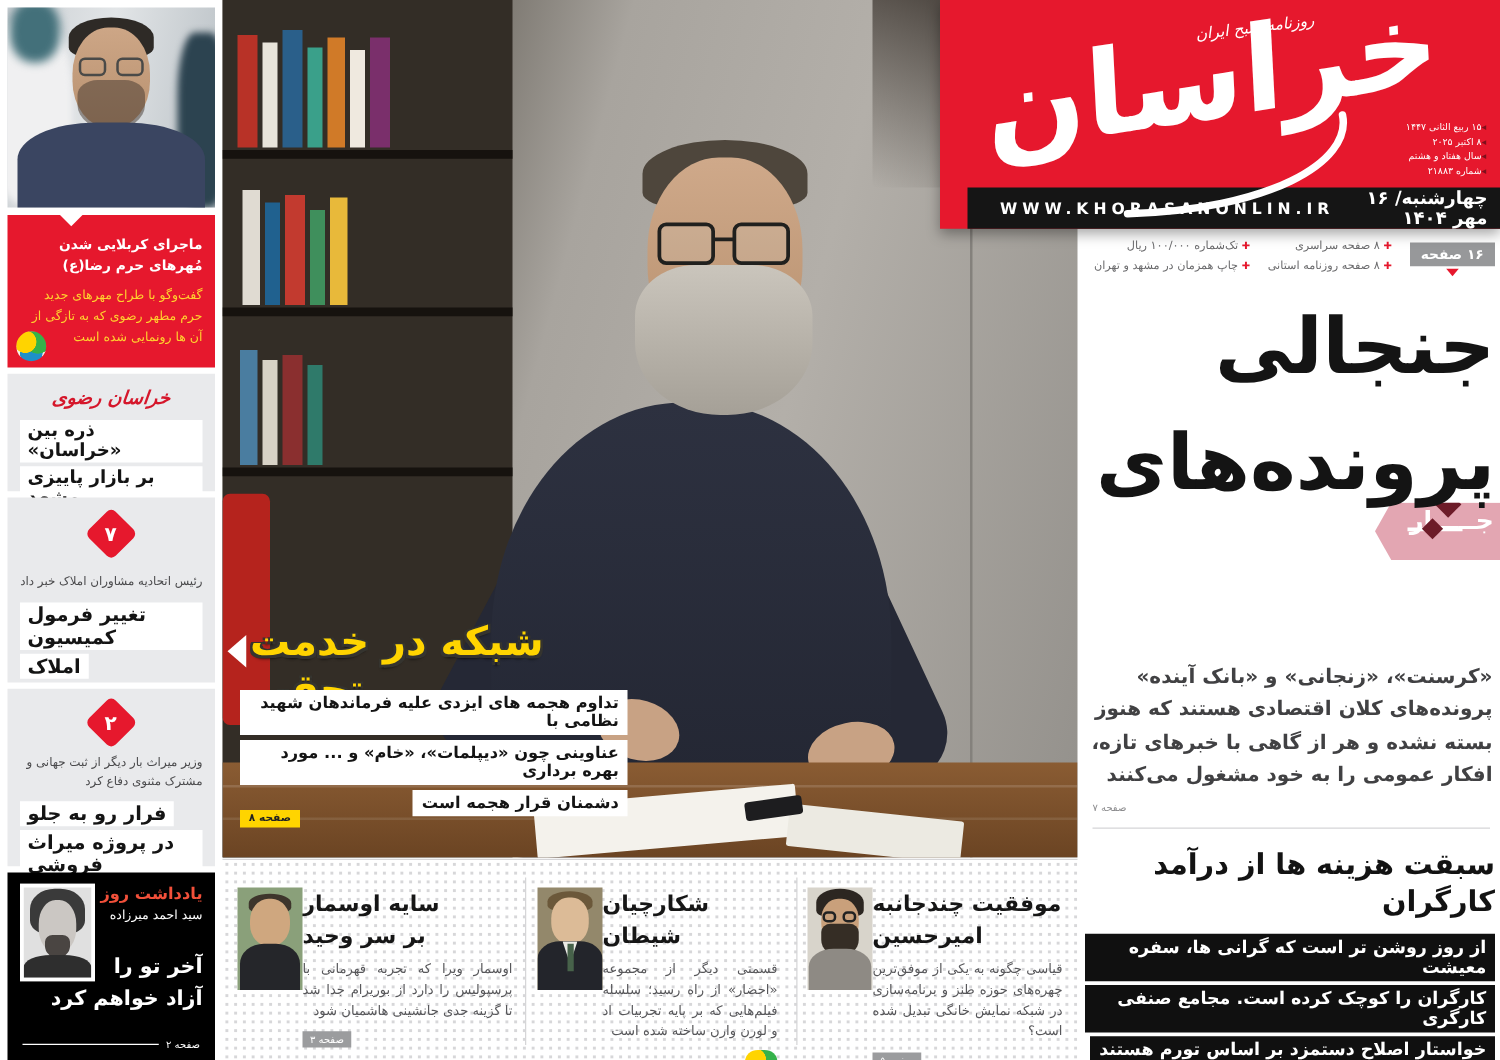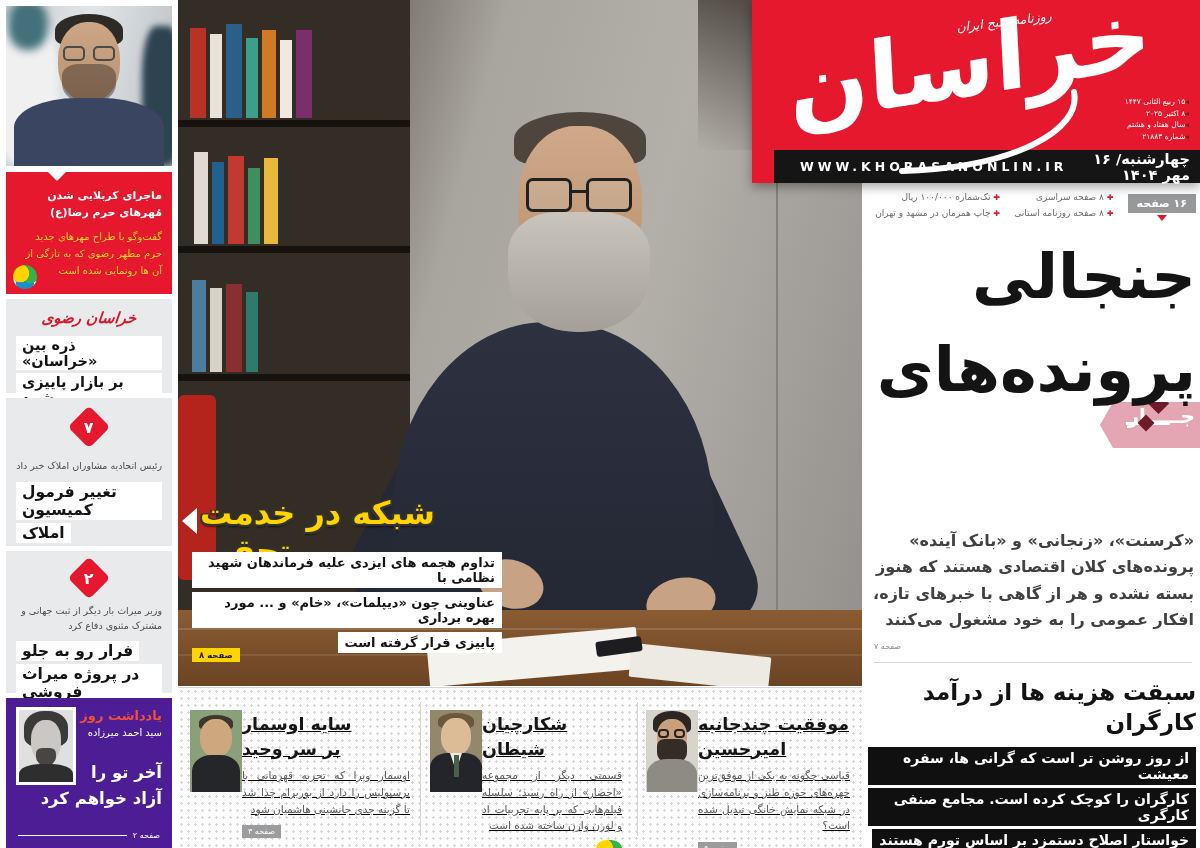--- a/index.html
+++ b/index.html
@@ -16,21 +16,21 @@
   .s-red h2 { font-size:11px; line-height:1.55; font-weight:bold; text-align:right; }
   .s-red .sub { color:#ffd22e; font-size:10px; line-height:1.7; text-align:right; margin-top:7px; }
   .s-gray { background:#e9eaec; }
   .s-brand { color:#d5172b; font-style:italic; font-weight:bold; font-size:15px; text-align:center; transform:skewX(-6deg); }
   .strip-h { text-align:left; }
   .strip-h span { display:inline-block; background:#fff; color:#141414; font-weight:bold; padding:1px 6px; margin-top:3px; }
   .kicker { font-size:9.5px; color:#4b4b4d; text-align:right; line-height:1.6; }
   .diamond { width:30px; height:30px; background:#e6182d; border-radius:5px; transform:rotate(45deg);
     display:flex; align-items:center; justify-content:center; margin:0 auto; }
   .diamond span { transform:rotate(-45deg); color:#fff; font-weight:bold; font-size:16px; }
-  .s-note { background:#4c1d95; }
+  .s-note { background:#000000; }
   .mini-logo { border-radius:50%;
     background: radial-gradient(circle at 30% 35%, #ffd400 0 38%, transparent 40%),
                 radial-gradient(circle at 72% 32%, #35b24a 0 42%, transparent 44%),
                 radial-gradient(circle at 50% 72%, #1e90c9 0 42%, transparent 44%), #f6f3ea; }
 
   
   .masthead { background:#e6182d; box-shadow:0 4px 10px rgba(0,0,0,.35); z-index:6; }
   .m-logo { color:#fff; font-weight:bold; font-size:94px; line-height:1; transform:rotate(-9deg) skewX(-6deg); text-align:center; }
   .m-tagline { color:#fff; font-size:12.5px; font-style:italic; transform:rotate(-7deg); }
   .m-meta { color:#fff; font-size:7.5px; line-height:1.55; text-align:right; }
@@ -66,21 +66,21 @@
     text-shadow:-2px -1px 0 #35342f, 2px -1px 0 #35342f, -2px 2px 0 #35342f, 2px 2px 0 #35342f, 0 3px 2px rgba(0,0,0,.55); z-index:4; }
   .ft-arrow { width:0; height:0; border-top:13px solid transparent; border-bottom:13px solid transparent; border-right:15px solid #fff; z-index:4; }
   .ft-strips { z-index:4; text-align:right; }
   .ft-strips span { display:table; background:#fff; color:#141414; font-size:13px; font-weight:bold; padding:3px 7px; margin-bottom:4px; }
   .ft-badge { background:#ffd400; color:#222; font-size:8.5px; font-weight:bold; padding:2px 7px; z-index:4; }
 
   
   .bottom-band { background-image:radial-gradient(#d7d7d9 1.1px, transparent 1.2px); background-size:7px 7px; }
   .ba { display:flex; }
   .ba .ph { flex:none; position:relative; overflow:hidden; background:#cfcdc8; }
-  .ba .content { direction:rtl; text-align:left; padding:2px 8px 0 0; flex:1;text-decoration:underline; }
+  .ba .content { direction:rtl; text-align:left; padding:2px 8px 0 0; flex:1; }
   .ba-h { font-size:17.5px; font-weight:bold; color:#161616; line-height:1.4; text-align:left; }
   .ba-t { font-size:10.5px; color:#57575a; line-height:1.6; margin-top:6px; text-align:justify; }
   .gray-badge { display:inline-block; background:#9b9c9e; color:#fff; font-size:8px; padding:2px 6px; margin-top:8px; }
   .vdiv { width:1px; background:#d6d6d8; }
   .hline { background:#d5d5d7; height:1px; }
 
   .note-label { color:#f2503a; font-weight:bold; font-size:13px; }
   .note-author { color:#fff; font-size:10px; }
   .note-h { color:#fff; font-weight:bold; font-size:16.5px; line-height:1.55; text-align:right; }
   .note-foot { display:flex; align-items:center; gap:6px; }
@@ -215,21 +215,21 @@
     </div>
     <div class="pp" style="left:250px; bottom:8px; width:210px; height:42px; background:#f4f2ec; transform:rotate(-5deg); border-radius:2px;"></div>
     <div class="pp" style="left:452px; bottom:2px; width:140px; height:34px; background:#eceae2; transform:rotate(6deg); border-radius:2px;"></div>
     <div class="pp" style="left:418px; bottom:32px; width:46px; height:15px; background:#1d1d1f; transform:rotate(-8deg); border-radius:3px;"></div>
 
     <div class="pp ft-arrow" style="left:4px; top:508px;"></div>
     <div class="pp ft-h fa" style="left:22px; top:494px; width:330px;">شبکه در خدمت تحقیر</div>
     <div class="pp ft-strips fa" style="left:14px; top:552px; width:310px;">
       <span>تداوم هجمه های ایزدی علیه فرماندهان شهید نظامی با</span>
       <span>عناوینی چون «دیپلمات»، «خام» و ... مورد بهره برداری</span>
-      <span>پاییزی قرار گرفته است</span>
+      <span>دشمنان قرار هجمه است</span>
     </div>
     <div class="pp ft-badge fa" style="left:14px; top:648px;">صفحه ۸</div>
   </div>
 
   <div class="abs masthead" style="left:752px; top:0; width:448px; height:183px;">
     <div class="abs m-tagline fa" style="right:148px; top:14px;">روزنامه صبح ایران</div>
     <div class="abs m-logo fa" style="left:28px; top:16px; width:380px;">خراسان</div>
     <div class="abs m-meta fa" style="right:8px; top:96px; width:120px;">
       <div><b>◂</b><span>۱۵ ربیع الثانی ۱۴۴۷</span></div>
       <div><b>◂</b><span>۸ اکتبر ۲۰۲۵</span></div>

